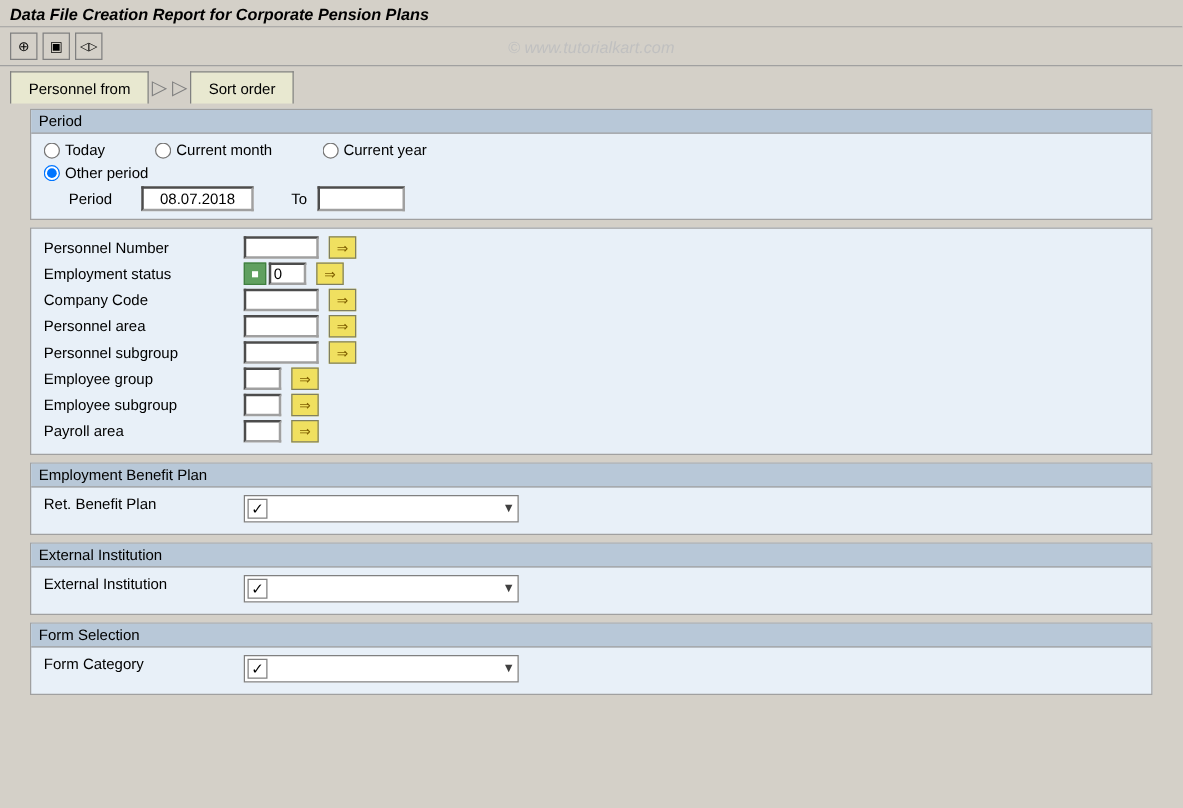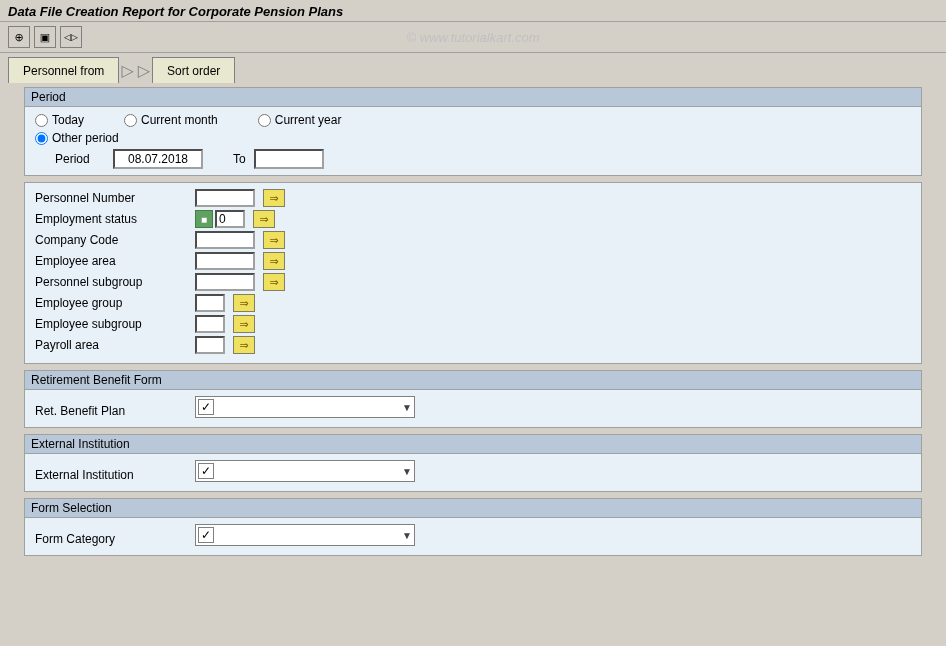--- a/index.html
+++ b/index.html
@@ -198,21 +198,21 @@
     .emp-status-input {
       width: 30px;
       height: 18px;
       border: 2px inset #a0a0a0;
       background: #ffffff;
       font-size: 12px;
       padding: 1px 2px;
     }
     .dropdown-row {
       display: flex;
-      align-items: flex-end;
+      align-items: flex-start;
       margin-bottom: 3px;
     }
     .dropdown-label {
       width: 160px;
       font-size: 12px;
     }
     .dropdown-select {
       width: 220px;
       height: 22px;
       border: 1px solid #808080;
@@ -323,21 +323,21 @@
           <button class="arrow-btn">⇒</button>
         </div>
 
         <div class="selection-row">
           <span class="sel-label">Company Code</span>
           <input type="text" class="sel-input" style="">
           <button class="arrow-btn">⇒</button>
         </div>
 
         <div class="selection-row">
-          <span class="sel-label">Employee area</span>
+          <span class="sel-label">Personnel area</span>
           <input type="text" class="sel-input" style="">
           <button class="arrow-btn">⇒</button>
         </div>
 
         <div class="selection-row">
           <span class="sel-label">Personnel subgroup</span>
           <input type="text" class="sel-input" style="">
           <button class="arrow-btn">⇒</button>
         </div>
 
@@ -356,21 +356,21 @@
         <div class="selection-row">
           <span class="sel-label">Payroll area</span>
           <input type="text" class="sel-input" style="width: 30px;">
           <button class="arrow-btn">⇒</button>
         </div>
 
       </div>
     </div>
 
     <div class="section">
-      <div class="section-header">Retirement Benefit Form</div>
+      <div class="section-header">Employment Benefit Plan</div>
       <div class="section-body">
         <div class="dropdown-row">
           <span class="dropdown-label">Ret. Benefit Plan</span>
           <div class="dropdown-select" style="position:relative; display:inline-flex; align-items:center;">
             <span class="checkbox-icon">✓</span>
             <span style="flex:1;"></span>
             <span class="dropdown-arrow">▼</span>
           </div>
         </div>
       </div>

